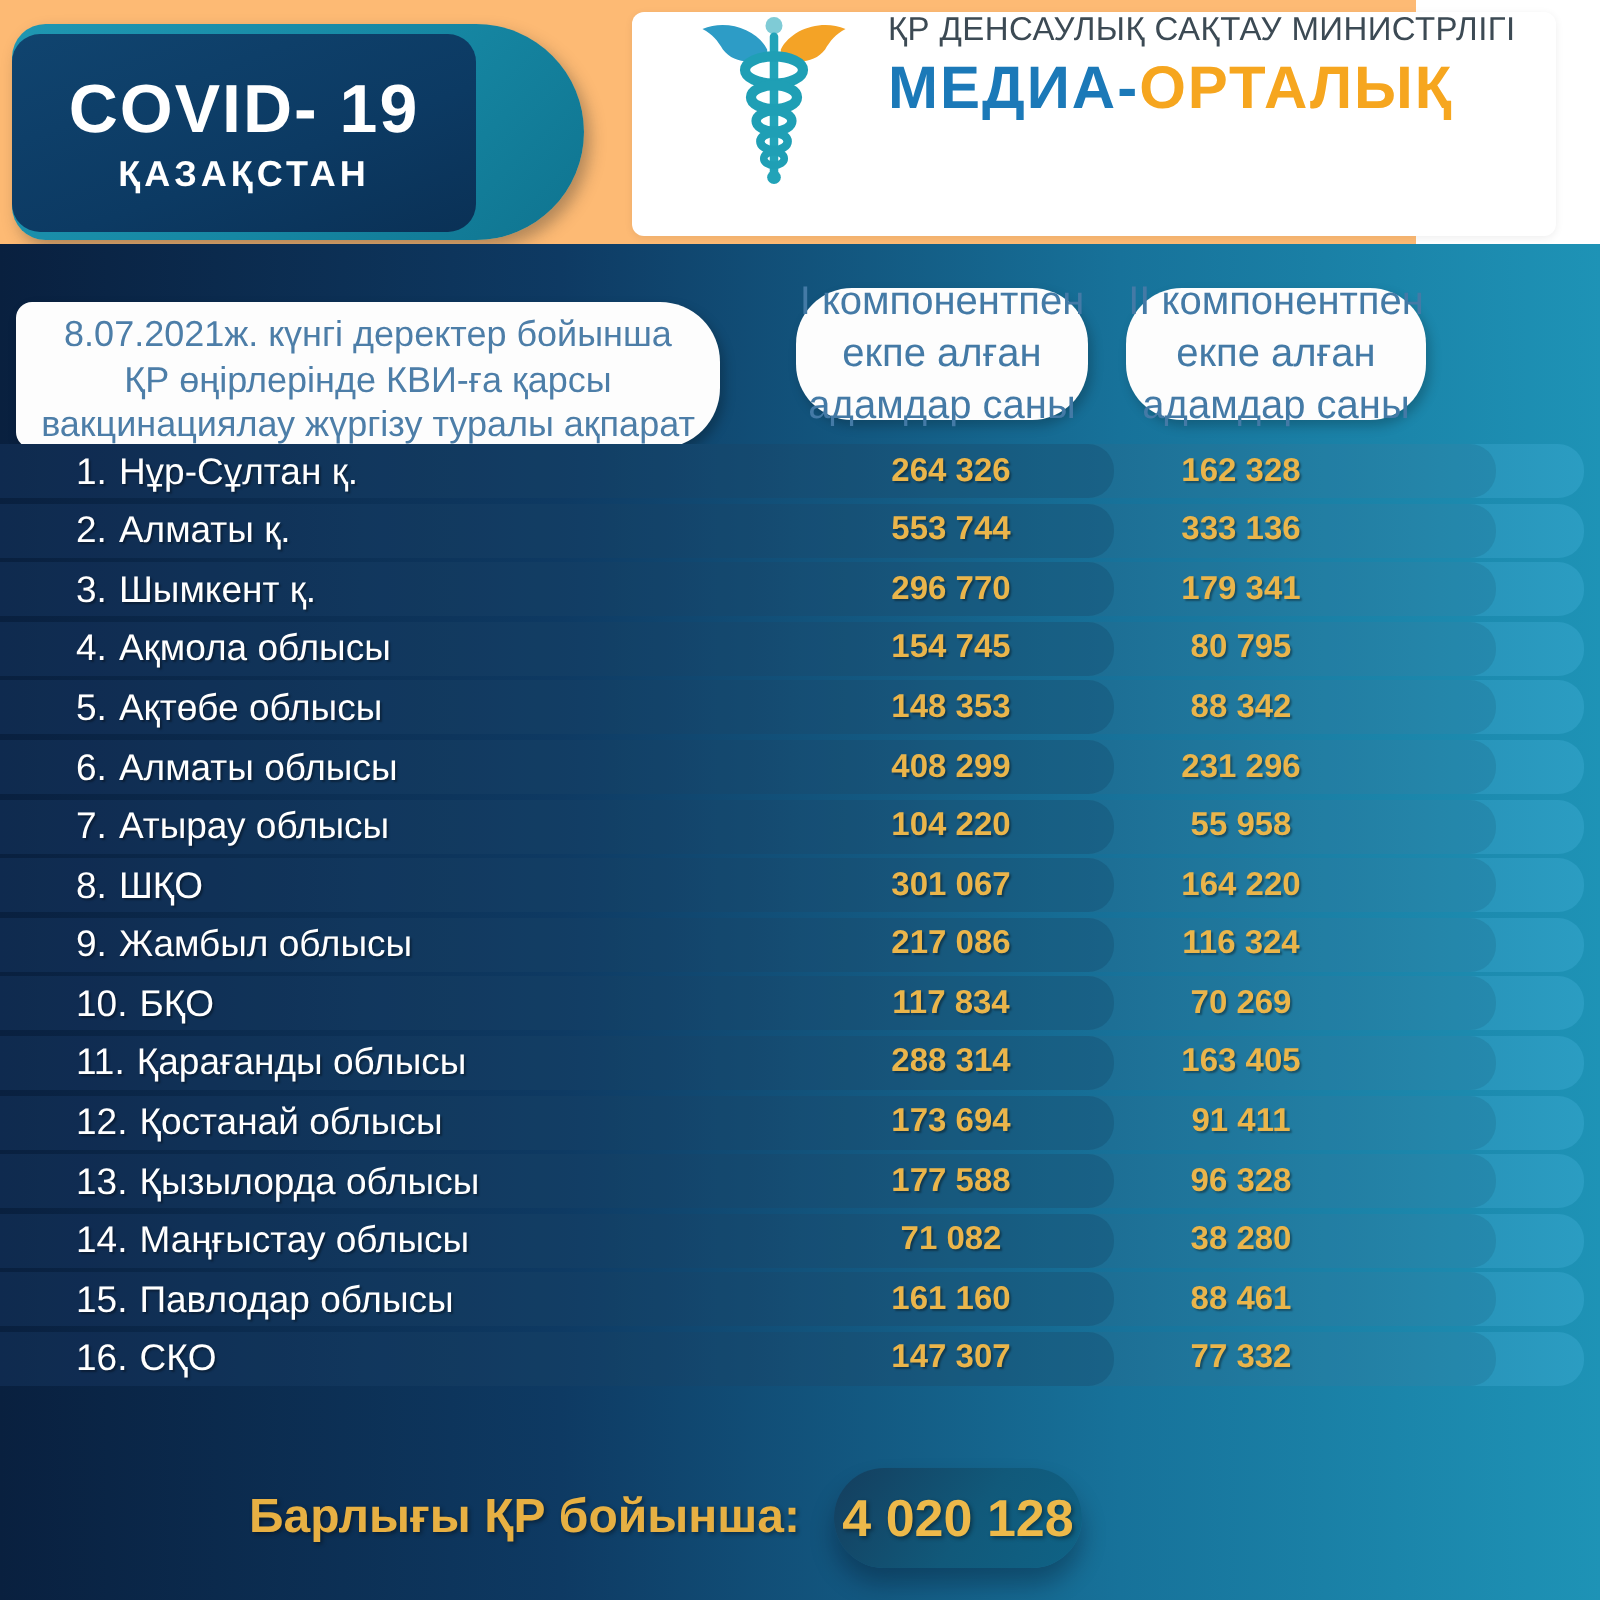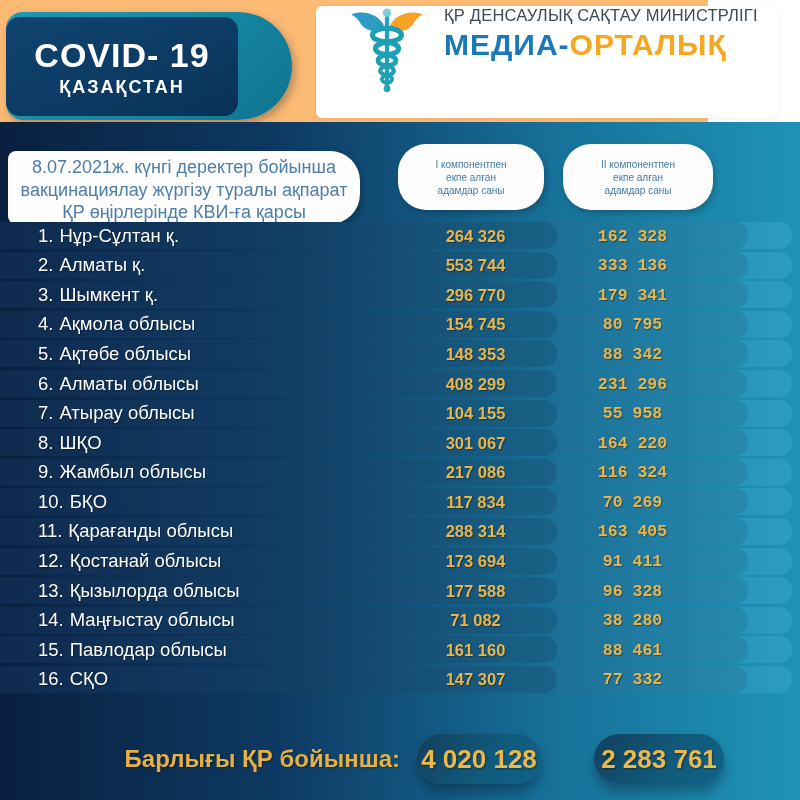--- a/index.html
+++ b/index.html
@@ -51,21 +51,21 @@
     position: absolute; left: 8px; top: 29px; width: 352px; height: 73px;
     background: #fdfdfd; border-radius: 8px 30px 30px 8px;
     display: flex; flex-direction: column; justify-content: flex-end;
     text-align: center; color: #4d7ea8; font-size: 18px; line-height: 1.26;
     box-shadow: 2px 3px 6px rgba(0,0,0,0.25);
   }
   .col-pill {
     position: absolute; top: 22px; height: 66px; background: #fdfdfd;
     border-radius: 28px;
     display: flex; flex-direction: column; justify-content: center;
-    text-align: center; color: #447aa6; font-size: 10px; line-height: 1.3;
+    text-align: center; color: #447aa6; font-size: 20px; line-height: 1.3;
     box-shadow: 2px 3px 6px rgba(0,0,0,0.22);
   }
   .col-pill.c1 { left: 398px; width: 146px; }
   .col-pill.c2 { left: 563px; width: 150px; }
 
   
   .table { position: absolute; left: 0; top: 100px; width: 800px; }
   .row { position: relative; height: 27.1px; margin-bottom: 2.5px; }
   .bar {
     position: absolute; left: 0; right: 8px; top: 0; bottom: 0;
@@ -86,21 +86,21 @@
     text-shadow: 1px 1px 1px rgba(0,0,0,0.35);
   }
   .row-label .rank { margin-right: 6px; }
   .num {
     position: absolute; top: 50%; transform: translateY(-50%);
     width: 125px; text-align: center;
     color: #eab54b; font-weight: bold; font-size: 16.5px;
     text-shadow: 1px 1px 1px rgba(0,0,0,0.35);
   }
   .num.n1 { left: 413px; }
-  .num.n2 { left: 570px; font-family: Liberation Mono, monospace; }
+  .num.n2 { left: 558px; }
 
   
   .total { position: absolute; left: 0; top: 610px; width: 636px; height: 54px; padding-left: 48px; }
   .total-label {
     position: absolute; left: 0; top: 0; width: 400px; height: 54px;
     line-height: 54px; text-align: right;
     color: #e7b043; font-weight: bold; font-size: 24px; white-space: nowrap;
     text-shadow: 1px 1px 2px rgba(0,0,0,0.4);
   }
   .total-pill {
@@ -150,22 +150,22 @@
           <span class="media-blue">МЕДИА-</span><span class="media-orange">ОРТАЛЫҚ</span>
         </span>
       </div>
     </div>
   </div>
 
   <div class="main">
 
     <div class="info-box">
       <div>8.07.2021ж. күнгі деректер бойынша</div>
+      <div>ҚР өңірлерінде КВИ-ға қарсы</div>
       <div>вакцинациялау жүргізу туралы ақпарат</div>
-      <div>ҚР өңірлерінде КВИ-ға қарсы</div>
     </div>
 
     <div class="col-pill c1">
       <div>I компонентпен</div>
       <div>екпе алған</div>
       <div>адамдар саны</div>
     </div>
     <div class="col-pill c2">
       <div>II компонентпен</div>
       <div>екпе алған</div>
@@ -239,21 +239,21 @@
     <div class="num n2">231 296</div>
   </div>
 
   <div class="row">
     <div class="bar"></div>
     <div class="cap-mid"></div>
     <div class="cap-inner"></div>
     <div class="row-label">
       <span class="rank">7.</span><span>Атырау облысы</span>
     </div>
-    <div class="num n1">104 155</div>
+    <div class="num n1">104 220</div>
     <div class="num n2">55 958</div>
   </div>
 
   <div class="row">
     <div class="bar"></div>
     <div class="cap-mid"></div>
     <div class="cap-inner"></div>
     <div class="row-label">
       <span class="rank">8.</span><span>ШҚО</span>
     </div>
@@ -349,19 +349,16 @@
     <div class="num n2">77 332</div>
   </div>
 
 </div>
 
     <div class="total">
       <div class="total-label">Барлығы ҚР бойынша:</div>
       <div class="total-pill t1">
         <span>4 020 128</span>
       </div>
-      <div class="total-pill t2">
-        <span>2 283 761</span>
-      </div>
     </div>
 
   </div>
 </div>
 
 </body></html>

